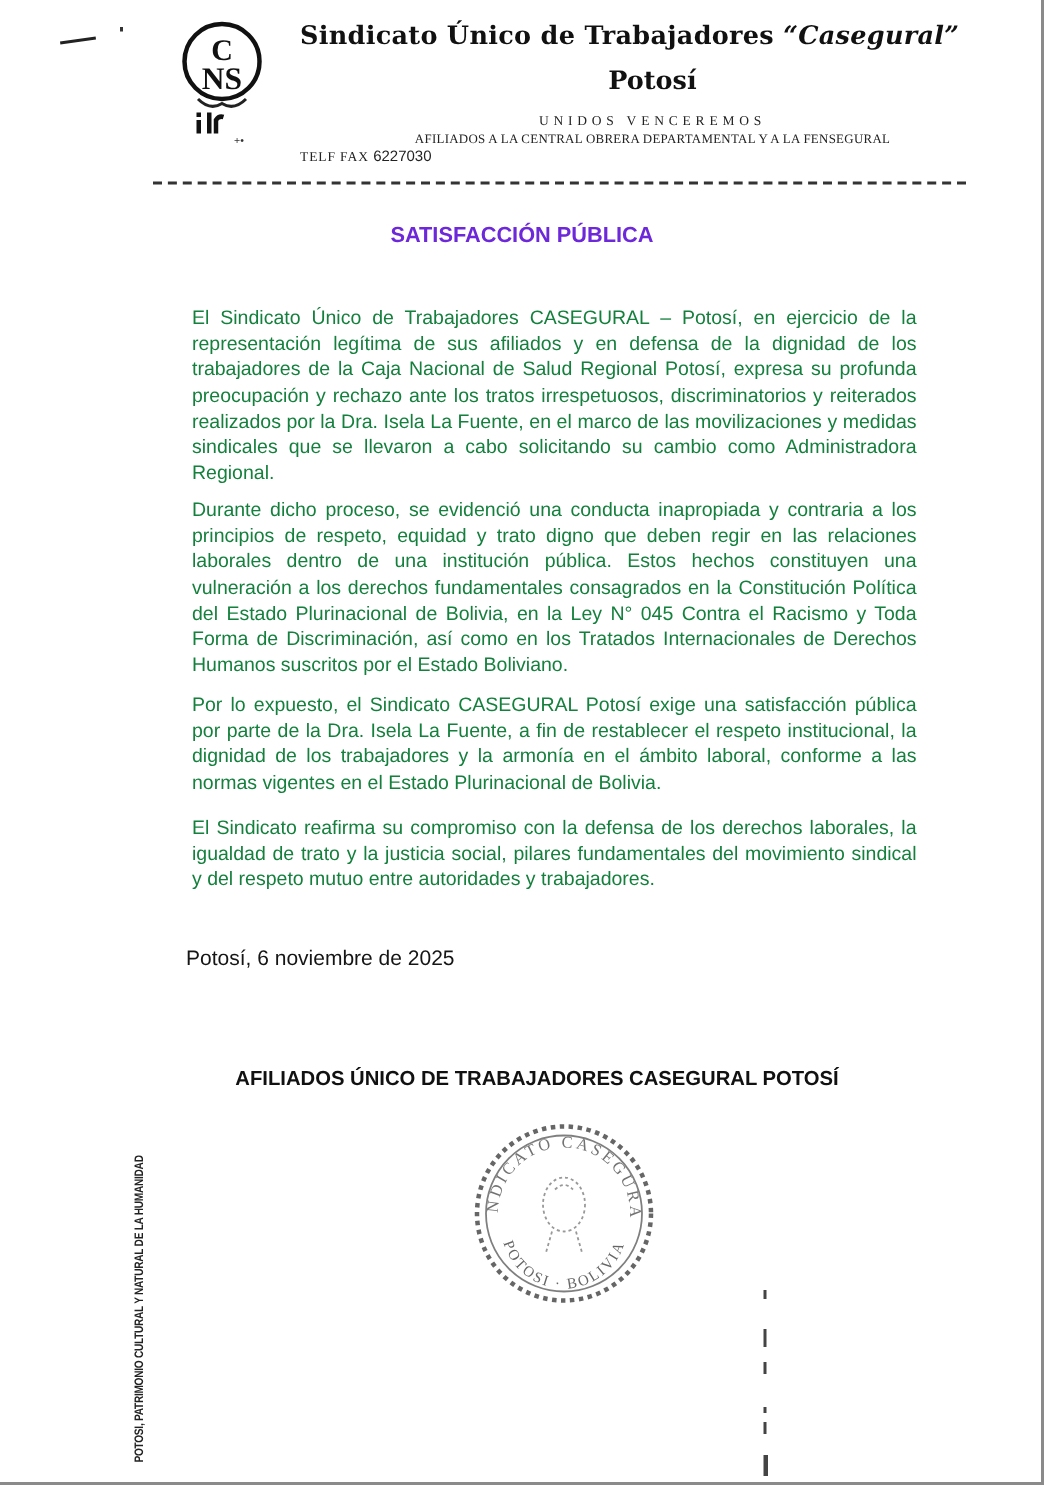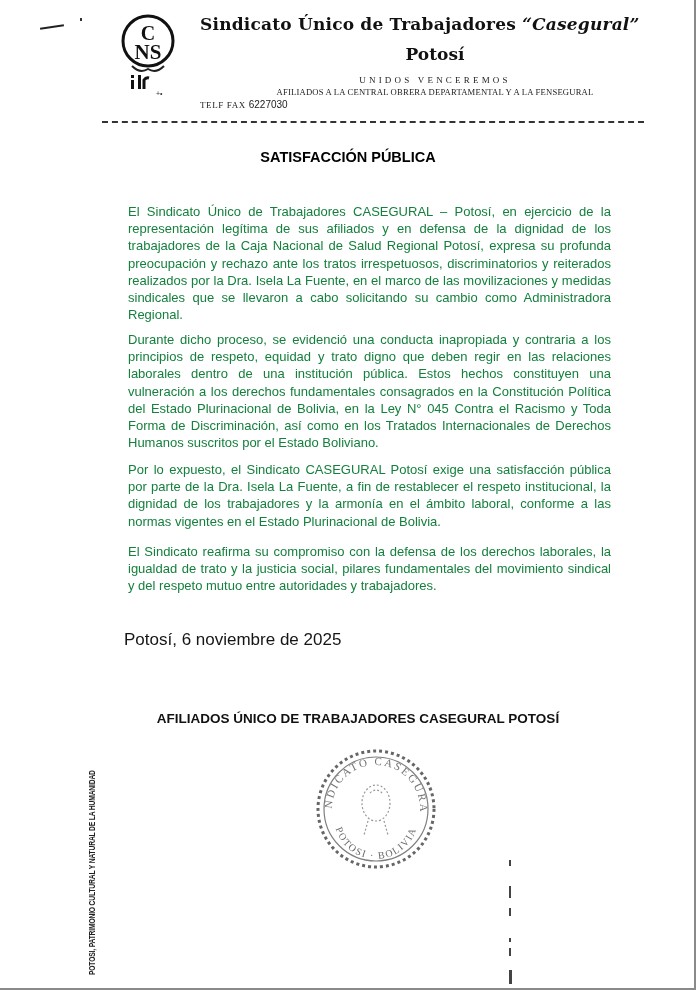--- a/index.html
+++ b/index.html
@@ -101,42 +101,42 @@
       border-top: 2px dashed #333;
     }
 
     
     .doc-title {
       position: absolute;
       left: 0; width: 696px; top: 149px;
       text-align: center;
       font-weight: bold;
       font-size: 14.5px;
-      color: #000000;
+      color: #6d28d9;
     }
 
     
     .body-text {
       position: absolute;
       left: 128px;
       width: 483px;
       font-size: 13px;
       line-height: 17.2px;
       text-align: justify;
       color: #15803d;
     }
     .p1 { top: 203px; }
     .p2 { top: 331px; }
     .p3 { top: 461px; }
     .p4 { top: 543px; }
 
     .date-line {
       position: absolute;
       left: 124px; top: 630px;
-      font-size: 17px;
+      font-size: 14px;
       color: #151515;
     }
     .sign-title {
       position: absolute;
       left: 0; width: 696px; top: 711px;
       text-align: center;
       font-weight: bold;
       font-size: 13.5px;
       color: #111;
       padding-left: 20px;

